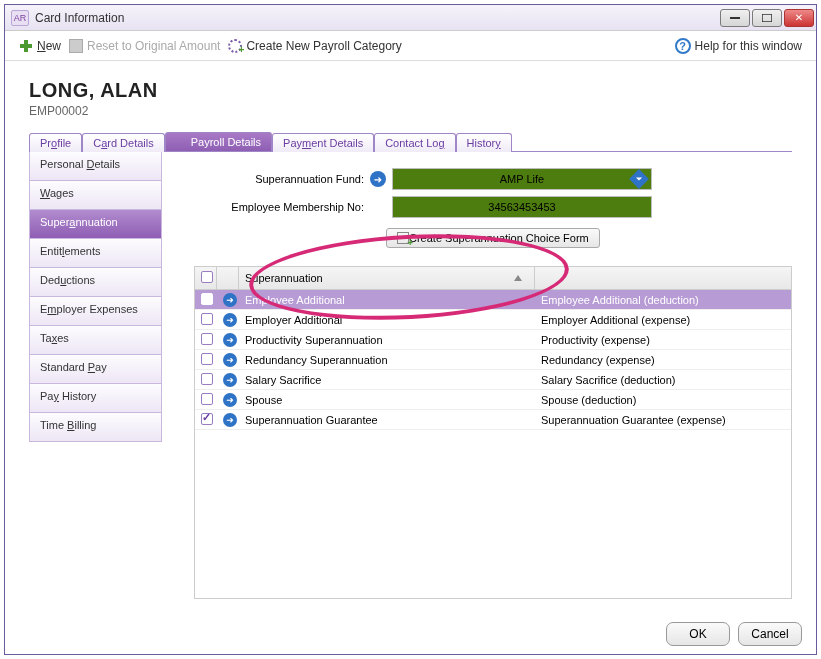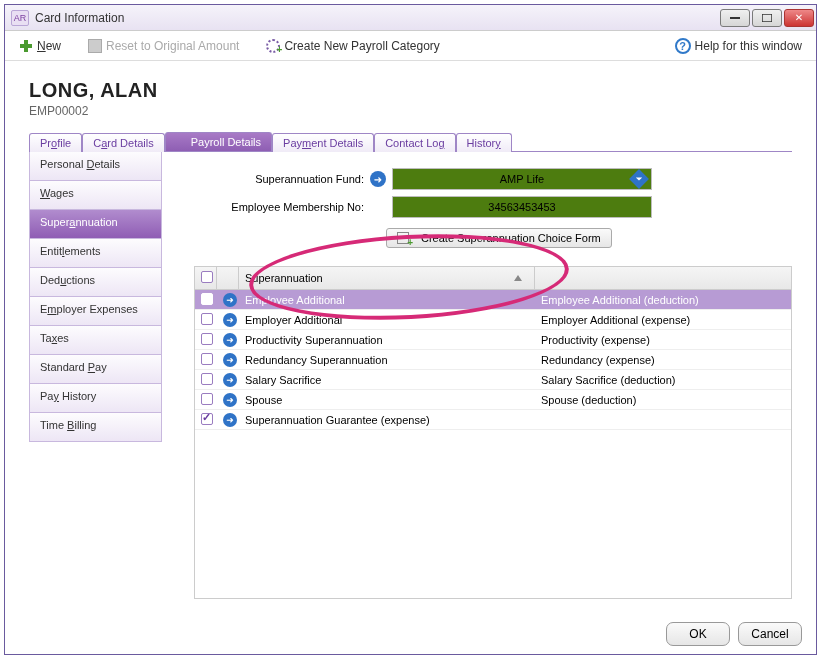--- a/index.html
+++ b/index.html
@@ -4,21 +4,21 @@
 <style>
   * { box-sizing: border-box; margin: 0; padding: 0; font-family: "Segoe UI", Tahoma, sans-serif; }
   body { background: #fff; padding: 4px; }
   .window { width: 813px; height: 651px; border: 1px solid #6a5a9e; position: relative; background: #fff; }
   .titlebar { height: 26px; background: linear-gradient(#f5f3fa, #e8e2f2); display: flex; align-items: center; padding: 0 2px 0 6px; border-bottom: 1px solid #ccc; }
   .titlebar .appicon { width: 18px; height: 16px; background: #e9dff3; border: 1px solid #b9a6d6; color: #7b3fa0; font-size: 9px; font-weight: normal; display: flex; align-items: center; justify-content: center; margin-right: 6px; border-radius: 2px; }
   .titlebar .title { font-size: 12px; color: #333; flex: 1; }
   .winbtns { display: flex; gap: 2px; }
   .winbtn { width: 30px; height: 18px; border: 1px solid #7a7a7a; border-radius: 3px; background: linear-gradient(#f0f0f0,#d6d6d6); display: flex; align-items: center; justify-content: center; font-size: 10px; cursor: pointer; }
   .winbtn.close { background: linear-gradient(#e88,#c33); color: #fff; border-color: #a33; }
-  .toolbar { height: 30px; display: flex; align-items: center; padding: 0 10px; border-bottom: 1px solid #ddd; font-size: 12px; color: #333; gap: 19px; }
+  .toolbar { height: 30px; display: flex; align-items: center; padding: 0 10px; border-bottom: 1px solid #ddd; font-size: 12px; color: #333; gap: 0; }
   .toolbar .tbtn { display: flex; align-items: center; gap: 4px; padding: 2px 4px; cursor: pointer; }
   .toolbar .sep { flex: 1; }
   .toolbar .helpicon { width: 16px; height: 16px; border: 2px solid #3079c9; border-radius: 50%; color: #3079c9; font-size: 11px; font-weight: bold; display: flex; align-items: center; justify-content: center; }
   .plus-icon { width: 14px; height: 14px; position: relative; }
   .plus-icon::before, .plus-icon::after { content:""; position:absolute; background:#4a9a2f; }
   .plus-icon::before { left:5px; top:1px; width:4px; height:12px; }
   .plus-icon::after { left:1px; top:5px; width:12px; height:4px; }
   .reset-icon { width:14px; height:14px; background:#ccc; border:1px solid #aaa; }
   .gear-icon { width:14px; height:14px; border:2px dotted #7a5ca6; border-radius:50%; }
   .gear-plus { position:relative; }
@@ -35,21 +35,21 @@
   .sidenav .navbtn:first-child { border-top: 1px solid #c8b8de; border-top: none; }
   .sidenav .navbtn.active { background: linear-gradient(#b18cce,#8f5db4); color: #fff; }
   .main { flex: 1; padding: 16px 0 0 32px; position: relative; }
   .formrow { display: flex; align-items: center; font-size: 11px; margin-bottom: 6px; }
   .formrow label { width: 170px; text-align: right; margin-right: 6px; }
   .circbtn { width:16px; height:16px; border-radius:50%; background:#2f73c7; color:#fff; display:inline-flex; align-items:center; justify-content:center; font-size:10px; margin-right:6px; cursor:pointer; }
   .diamond { width:14px; height:14px; background:#2f73c7; transform:rotate(45deg); position:absolute; right:6px; top:50%; margin-top:-7px; cursor:pointer; }
   .diamond::after { content:""; position:absolute; left:3px; top:3px; width:8px; height:8px; background:#fff; clip-path: polygon(50% 70%, 10% 30%, 90% 30%); transform:rotate(-45deg);}
   .textinput { flex: 1; max-width: 260px; height: 22px; border: 1px solid #bdbdbd; padding: 0 22px; font-size: 11px; position: relative; background:#4d7c0f;text-align:center; }
   .inputwrap { position: relative; width: 260px; }
-  .createbtn { margin-left: 192px; margin-top: 4px; display: inline-flex; align-items: center; gap: 12px; font-size: 11px; border: 1px solid #aaa; background: linear-gradient(#fafafa,#e6e6e6); padding: 3px 10px; cursor: pointer; border-radius: 3px; }
+  .createbtn { margin-left: 192px; margin-top: 4px; display: inline-flex; align-items: center; gap: 0; font-size: 11px; border: 1px solid #aaa; background: linear-gradient(#fafafa,#e6e6e6); padding: 3px 10px; cursor: pointer; border-radius: 3px; }
   .createbtn .sq { width:12px; height:12px; border:1px solid #888; position:relative; }
   .createbtn .sq::after { content:"+"; position:absolute; right:-5px; bottom:-5px; color:#4a9a2f; font-size:10px; font-weight:bold; }
   .grid { margin-top: 18px; border: 1px solid #ccc; font-size: 11px; width: 598px; }
   .ghead { display: flex; background: linear-gradient(#f5f5f5,#e8e8e8); border-bottom: 1px solid #ccc; }
   .ghead .gc { padding: 4px 6px; border-right: 1px solid #ccc; }
   .gc.chk { width: 22px; text-align:center; }
   .gc.arr { width: 22px; }
   .gc.name { flex: 1; display:flex; align-items:center; }
   .gc.type { width: 256px; border-right: none; }
   .sorttri { margin-left:auto; width:0;height:0;border-left:4px solid transparent;border-right:4px solid transparent;border-bottom:6px solid #888; margin-right:6px;}
@@ -222,20 +222,21 @@
               </div>
               <div class="grow">
                 <div class="gc chk"><span class="cbox"></span></div>
                 <div class="gc arr"><span class="arrbtn">➜</span></div>
                 <div class="gc name">Spouse</div>
                 <div class="gc type">Spouse (deduction)</div>
               </div>
               <div class="grow">
                 <div class="gc chk"><span class="cbox checked"></span></div>
                 <div class="gc arr"><span class="arrbtn">➜</span></div>
+                <div class="gc name">Superannuation Guarantee</div>
                 <div class="gc type">Superannuation Guarantee (expense)</div>
               </div>
             </div>
         </div>
       </div>
     </div>
 
     <div class="ellipse-highlight"></div>
   </div>
 

